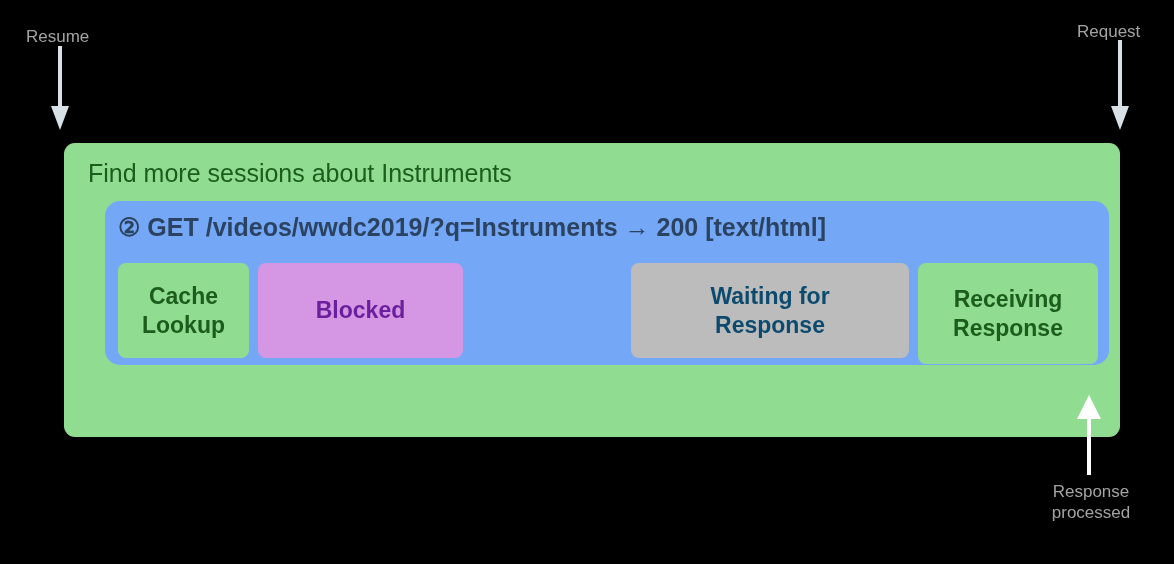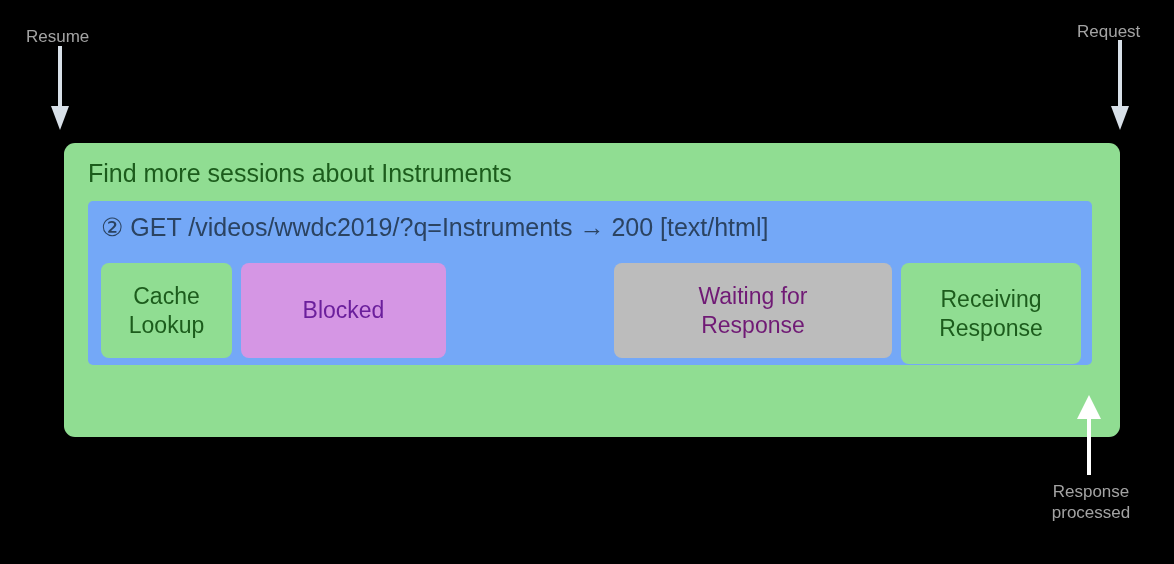--- a/index.html
+++ b/index.html
@@ -67,27 +67,28 @@
     top: 15px;
     font-size: 25px;
     line-height: 30px;
     color: #1c5c1c;
     white-space: pre;
   }
 
   
   #request-bar {
     position: absolute;
-    left: 24px;
+    left: 41px;
     top: 58px;
     width: 1004px;
     height: 164px;
     background: #74a8f7;
-    border-radius: 5px;
+    border-radius: 15px;
     box-sizing: border-box;
+    font-weight: bold;
   }
 
   #request-line {
     position: absolute;
     left: 13px;
     top: 10px;
     font-size: 25px;
     line-height: 32px;
     color: #2b4361;
     white-space: pre;
@@ -110,21 +111,21 @@
   .phase-green {
     background: #90dd92;
     color: #1c5c1c;
   }
   .phase-purple {
     background: #d596e4;
     color: #6b1f9c;
   }
   .phase-gray {
     background: #bcbcbc;
-    color: #701a75;
+    color: #0c4a6e;
   }
 
   #phase-0 { left: 13px;  width: 131px; height: 95px; }
   #phase-1 { left: 153px; width: 205px; height: 95px; }
   #phase-2 { left: 366px; width: 150px; height: 95px; }
   #phase-3 { left: 526px; width: 278px; height: 95px; }
   #phase-4 { left: 813px; width: 180px; height: 101px; }
 </style>
 </head>
 <body>

